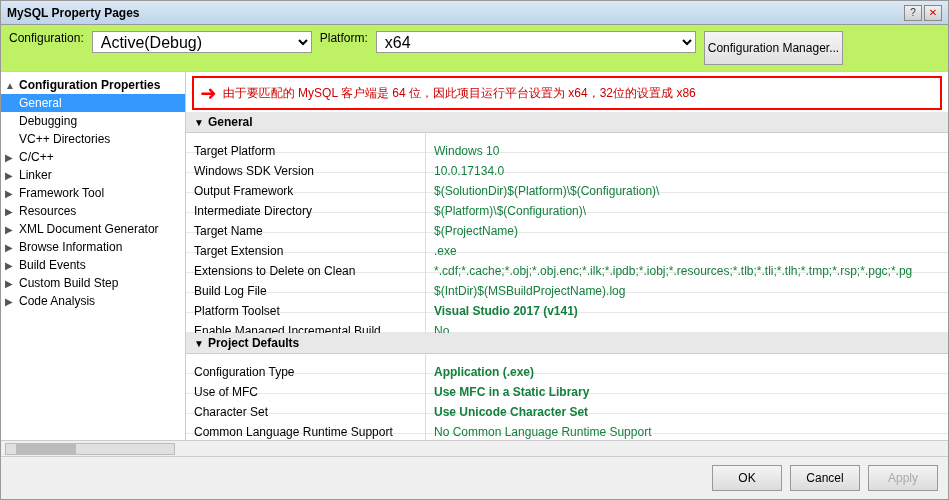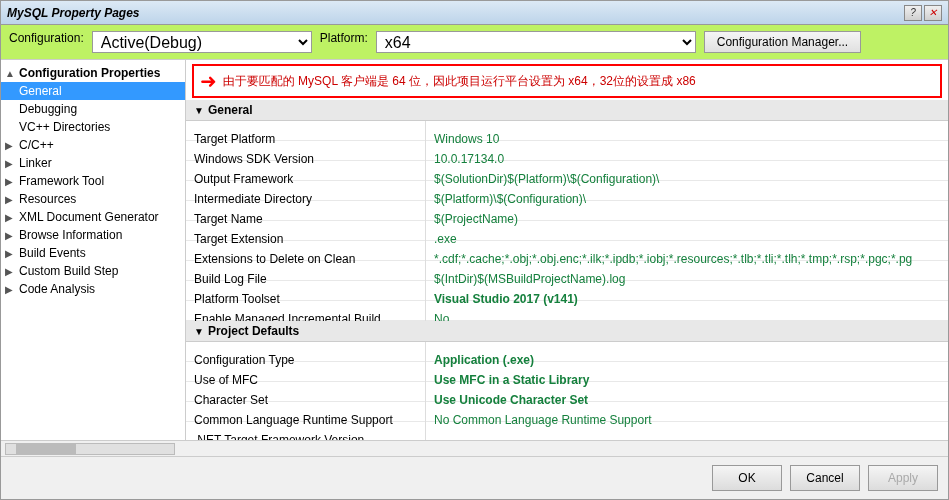--- a/index.html
+++ b/index.html
@@ -24,21 +24,20 @@
       box-shadow: 2px 2px 8px rgba(0,0,0,0.3);
     }
     .title-bar {
       background: linear-gradient(to bottom, #dce9f5, #bdd4ea);
       height: 24px;
       display: flex;
       align-items: center;
       justify-content: space-between;
       padding: 0 6px;
       border-bottom: 1px solid #999;
-      font-style: italic;
     }
     .title-bar-text {
       font-size: 12px;
       font-weight: bold;
       color: #000;
     }
     .title-bar-buttons {
       display: flex;
       gap: 2px;
     }
@@ -71,25 +70,25 @@
     .toolbar-select {
       height: 22px;
       font-size: 16px;
       border: 1px solid #999;
       background: white;
       padding: 0 4px;
     }
     .config-select { width: 220px; }
     .platform-select { width: 320px; }
     .config-mgr-btn {
-      height: 22px;
+      height: 34px;
       font-size: 12px;
       background: linear-gradient(to bottom, #f5f5f5, #e0e0e0);
       border: 1px solid #999;
-      padding: 0 12px;
+      padding: 0 3px;
       cursor: pointer;
     }
 
     .main-content {
       display: flex;
       flex: 1;
       overflow: hidden;
     }
 
     

